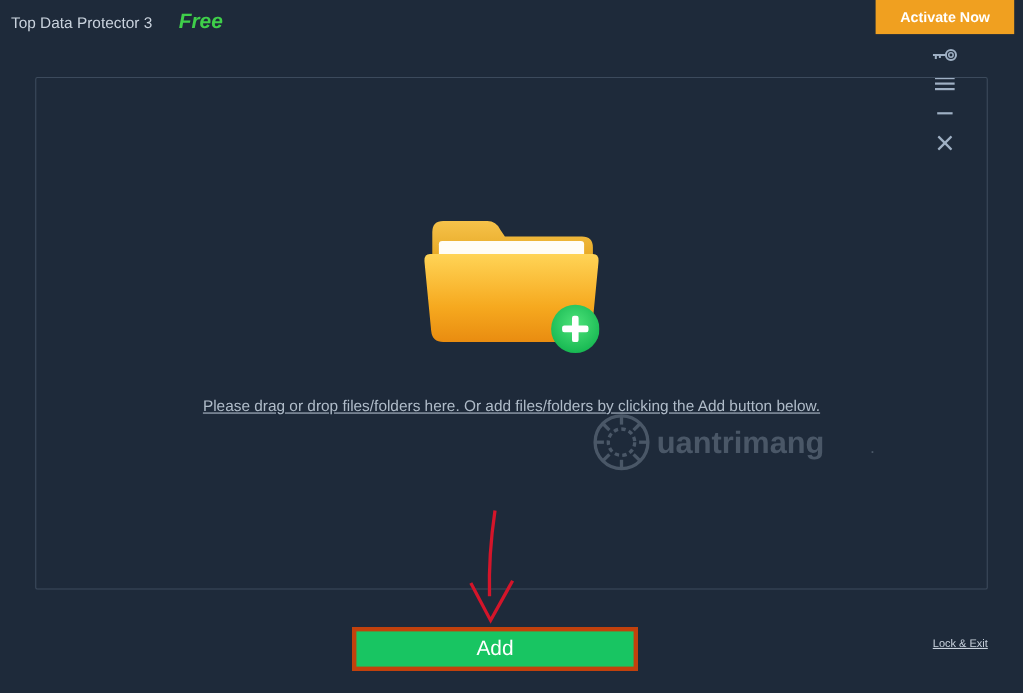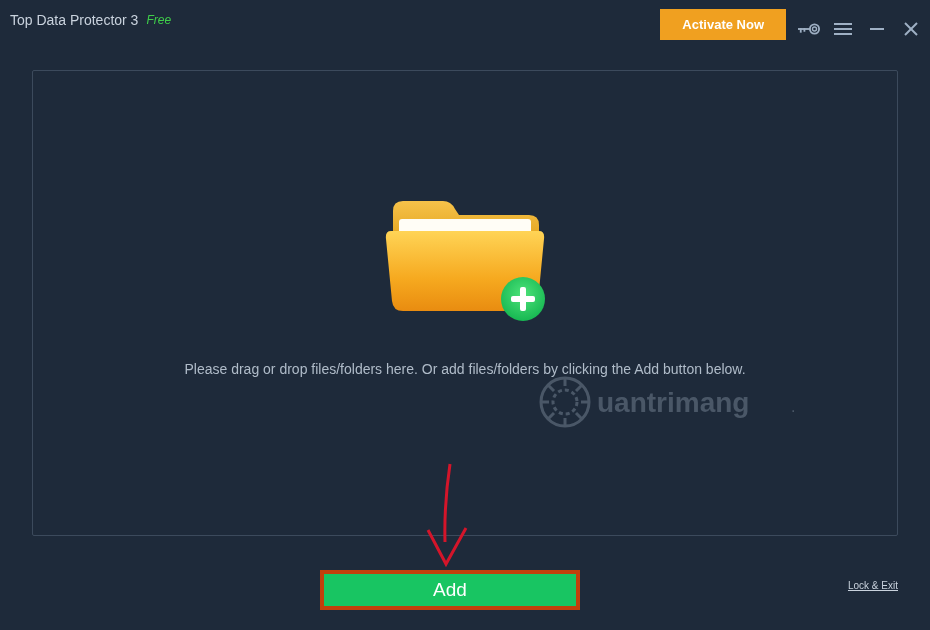--- a/index.html
+++ b/index.html
@@ -21,33 +21,34 @@
     position: relative;
   }
   .app-title {
     color: #c9d2dd;
     font-size: 14px;
     font-weight: 400;
     margin-left: 0;
   }
   .app-badge {
     color: #3fcf4a;
-    font-size: 12px;
+    font-size: 19px;
     font-style: italic;
-    font-weight: 400;
-    margin-left: 8px;
+    font-weight: 700;
+    margin-left: 24px;
   }
   .titlebar-right {
     position: absolute;
     right: 8px;
     top: 0;
     height: 40px;
     display: flex;
-    align-items: flex-end;
+    align-items: center;
     gap: 12px;
+    flex-direction: column;
   }
   .activate-btn {
     background: #f0a020;
     color: #fff;
     font-size: 13px;
     font-weight: 600;
     border: none;
     padding: 8px 22px;
     cursor: pointer;
   }
@@ -82,20 +83,21 @@
     width: 160px;
     height: 130px;
     margin-top: -40px;
   }
 
   .instruction {
     color: #b0bcc9;
     font-size: 14px;
     margin-top: 42px;
     text-align: center;
+    text-decoration: underline;
   }
 
   
   .footer {
     position: absolute;
     left: 0;
     right: 0;
     bottom: 20px;
     height: 40px;
   }

